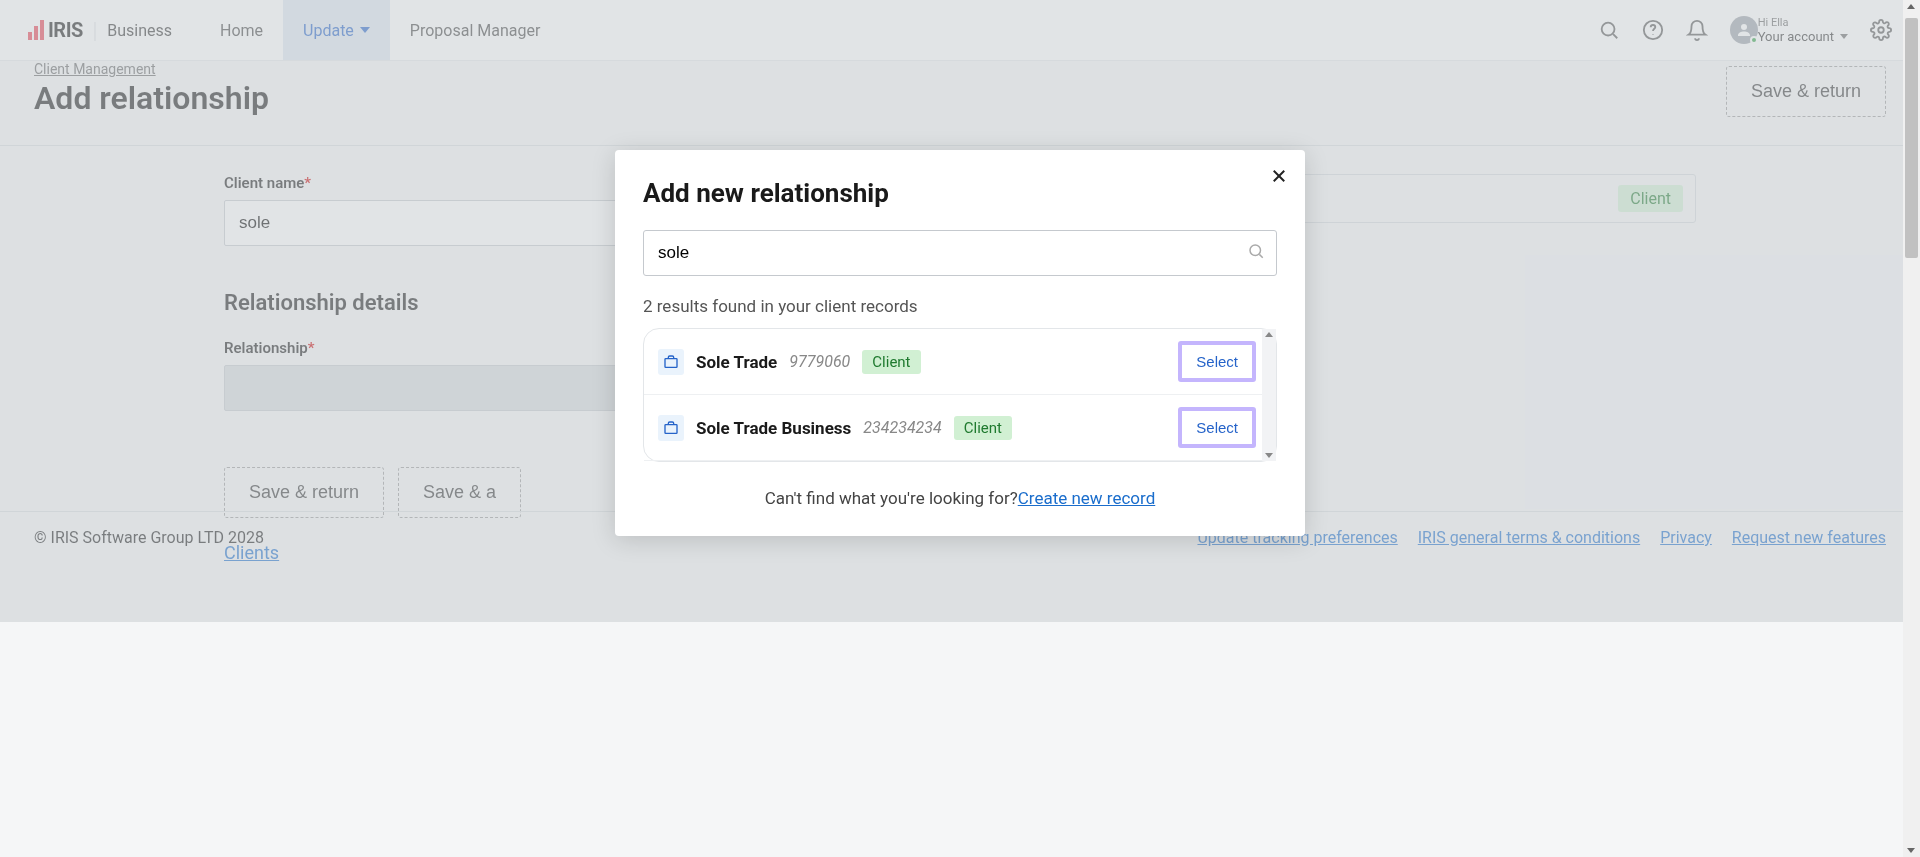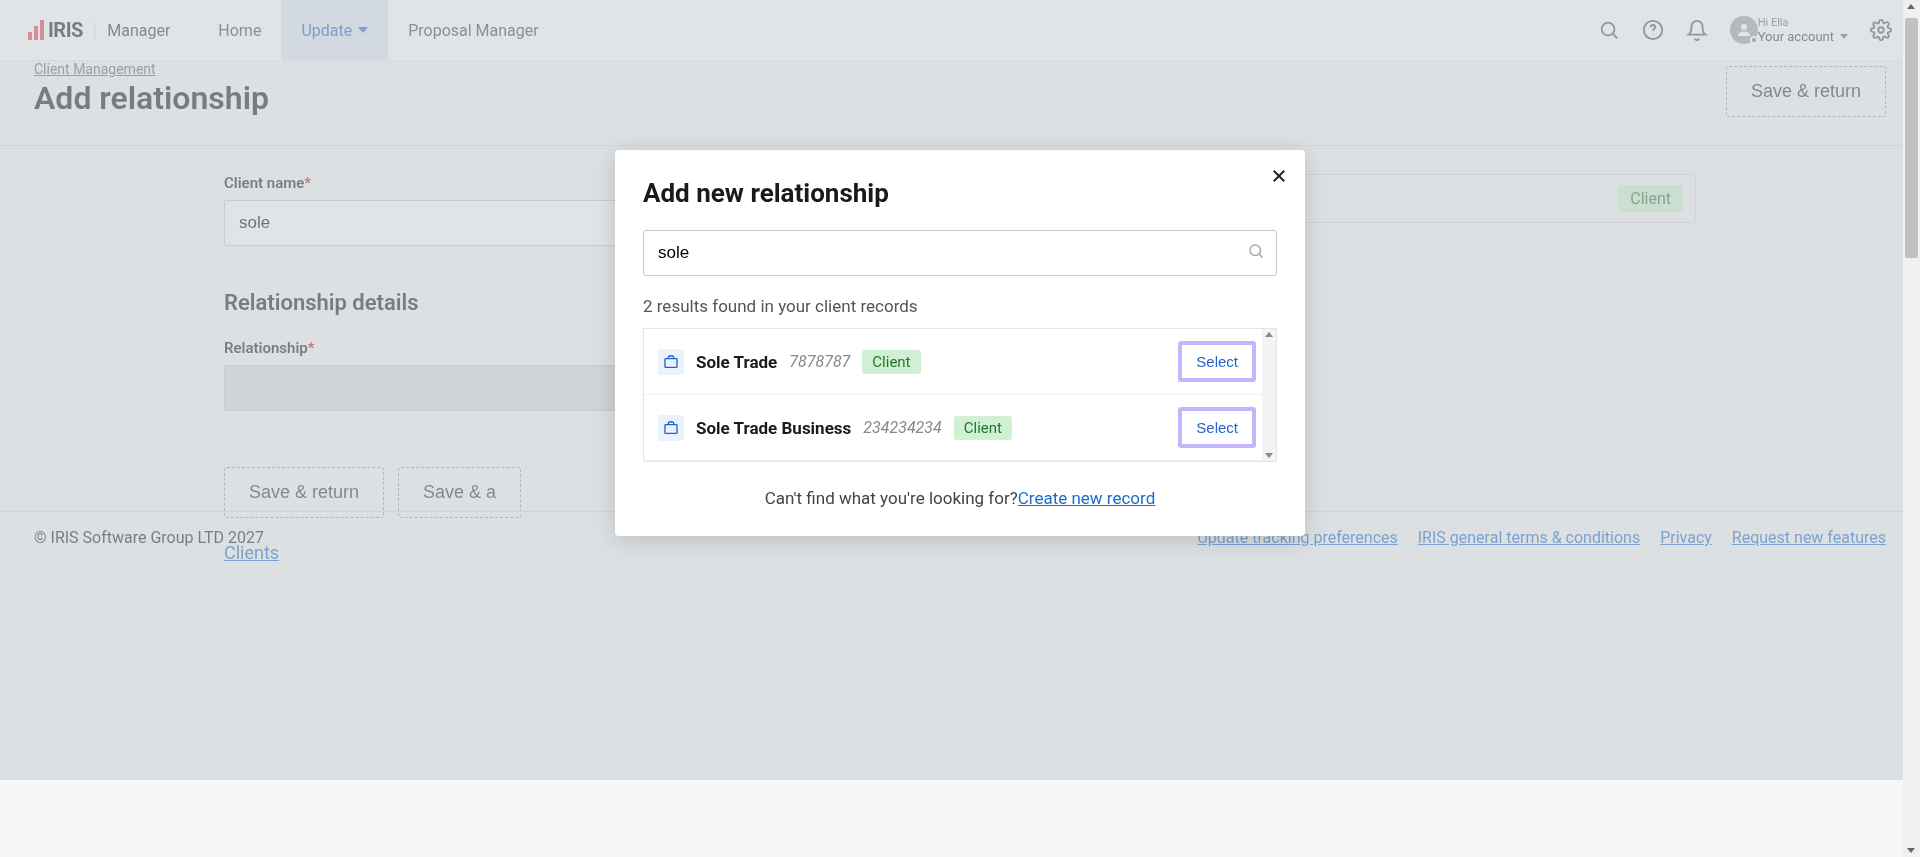--- a/index.html
+++ b/index.html
@@ -9,21 +9,21 @@
     }
     body {
       font-family: -apple-system, BlinkMacSystemFont, "Segoe UI", Roboto, Helvetica, Arial, sans-serif;
       background: #f5f6f7;
       color: #1a1a1a;
       overflow: hidden;
     }
     .page-wrapper {
       position: relative;
       width: 100%;
-      height: 780px;
+      height: 622px;
     }
     .overlay {
       position: absolute;
       top: 0; left: 0; right: 0; bottom: 0;
       background: rgba(200, 205, 210, 0.55);
       z-index: 10;
     }
     
     .top-header {
       height: 61px;
@@ -348,21 +348,21 @@
       transform: translateY(-50%);
       color: #aaa;
     }
     .results-count {
       font-size: 17px;
       color: #555;
       margin-bottom: 12px;
     }
     .results-list {
       border: 1px solid #e3e6e9;
-      border-radius: 0;
+      border-radius: 16px;
       position: relative;
     }
     .result-row {
       display: flex;
       align-items: center;
       padding: 12px 14px;
       gap: 12px;
       border-bottom: 1px solid #eef0f2;
     }
     .result-row:last-child {border-bottom: none;}
@@ -467,21 +467,21 @@
 
   <div class="top-header">
     <div class="logo-block">
       <span class="logo-bars">
         <span></span>
           <span></span>
           <span></span>
       </span>
       <span class="logo-text">IRIS</span>
       <span class="logo-divider">|</span>
-      <span class="logo-product">Manager</span>
+      <span class="logo-product">Business</span>
     </div>
     <div class="nav-tabs">
       <div class="nav-tab">Home</div>
       <div class="nav-tab active">
         <span>Update</span>
         <span class="chevron-down"></span>
       </div>
       <div class="nav-tab">Proposal Manager</div>
     </div>
     <div class="header-right">
@@ -566,21 +566,21 @@
           <span class="client-card-name">al Client</span>
           <span class="badge-client">Client</span>
         </div>
         <div class="rel-heading" style="text-align:left; padding-left:115px;">ips</div>
         <div class="rel-line" style="padding-left:115px;">Business (Proprietor)</div>
         <div class="rel-link" style="padding-left:115px;">ionship</div>
       </div>
     </div>
 
     <div class="footer">
-      <span>© IRIS Software Group LTD 2027</span>
+      <span>© IRIS Software Group LTD 2028</span>
       <div class="footer-right">
         <a>Update tracking preferences</a>
         <a>IRIS general terms &amp; conditions</a>
         <a>Privacy</a>
         <a>Request new features</a>
       </div>
     </div>
   </div>
 
   <div class="overlay"></div>
@@ -605,21 +605,21 @@
     <div class="results-count">2 results found in your client records</div>
     <div class="results-list">
       <div class="result-row">
         <span class="briefcase-icon">
           <svg viewBox="0 0 24 24" fill="none" stroke="currentColor" stroke-width="2">
               <rect x="3" y="7" width="18" height="13" rx="1"></rect>
               <path d="M8 7V5a2 2 0 0 1 2-2h4a2 2 0 0 1 2 2v2"></path>
             </svg>
         </span>
         <span class="result-name">Sole Trade</span>
-        <span class="result-id">7878787</span>
+        <span class="result-id">9779060</span>
         <span class="result-badge">Client</span>
         <button class="select-btn">Select</button>
       </div>
       <div class="result-row">
         <span class="briefcase-icon">
           <svg viewBox="0 0 24 24" fill="none" stroke="currentColor" stroke-width="2">
               <rect x="3" y="7" width="18" height="13" rx="1"></rect>
               <path d="M8 7V5a2 2 0 0 1 2-2h4a2 2 0 0 1 2 2v2"></path>
             </svg>
         </span>

